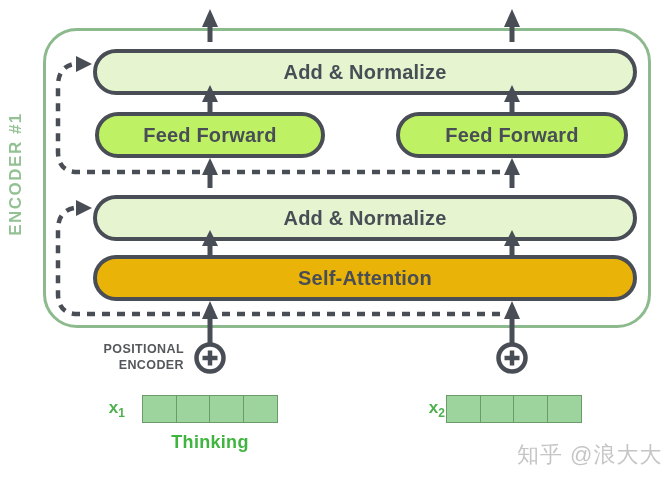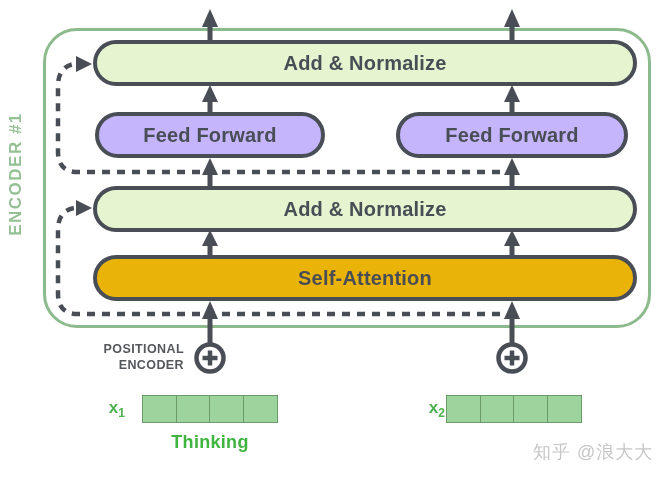--- a/index.html
+++ b/index.html
@@ -19,22 +19,22 @@
     text-align:center;font-size:17px;font-weight:bold;letter-spacing:1.5px;
     color:#94c194;line-height:24px;white-space:nowrap;
   }
   
   .block{
     position:absolute;box-sizing:border-box;
     border:4px solid #494d55;border-radius:24px;
     display:flex;align-items:center;justify-content:center;
     font-size:20px;font-weight:600;color:#494d55;letter-spacing:.2px;
   }
-  .add-norm{background:#e6f5d0;}
-  .ff{background:#c4b5fd;}
+  .add-norm{background:#e6f5d0;margin-top:9px;}
+  .ff{background:#bef264;}
   .self-attn{background:#eab308;}
   #add-norm-1{left:93px;top:40px;width:544px;height:46px;}
   #ff-left{left:95px;top:112px;width:230px;height:46px;}
   #ff-right{left:396px;top:112px;width:232px;height:46px;}
   #add-norm-2{left:93px;top:186px;width:544px;height:46px;}
   #self-attn{left:93px;top:255px;width:544px;height:46px;}
   
   #overlay{position:absolute;left:0;top:0;width:666px;height:483px;pointer-events:none;}
   
   .pos-enc{
@@ -59,23 +59,22 @@
   .xlabel sub{font-size:12px;}
   .word{
     position:absolute;top:432px;width:136px;text-align:center;
     font-size:18px;font-weight:bold;color:#3fb53f;letter-spacing:.3px;
   }
   #word-1{left:142px;}
   #word-2{left:446px;}
   
   .watermark{
     position:absolute;left:517px;top:440px;
-    font-size:18px;color:#bcbcbc;opacity:.85;letter-spacing:1px;white-space:nowrap;
+    font-size:22px;color:#bcbcbc;opacity:.85;letter-spacing:1px;white-space:nowrap;
     z-index:10;
-    margin-left:16px;
   }
 </style>
 </head>
 <body>
 
 <div id="canvas">
 
   <div class="frame"></div>
 
   <div class="encoder-label">ENCODER #1</div>

